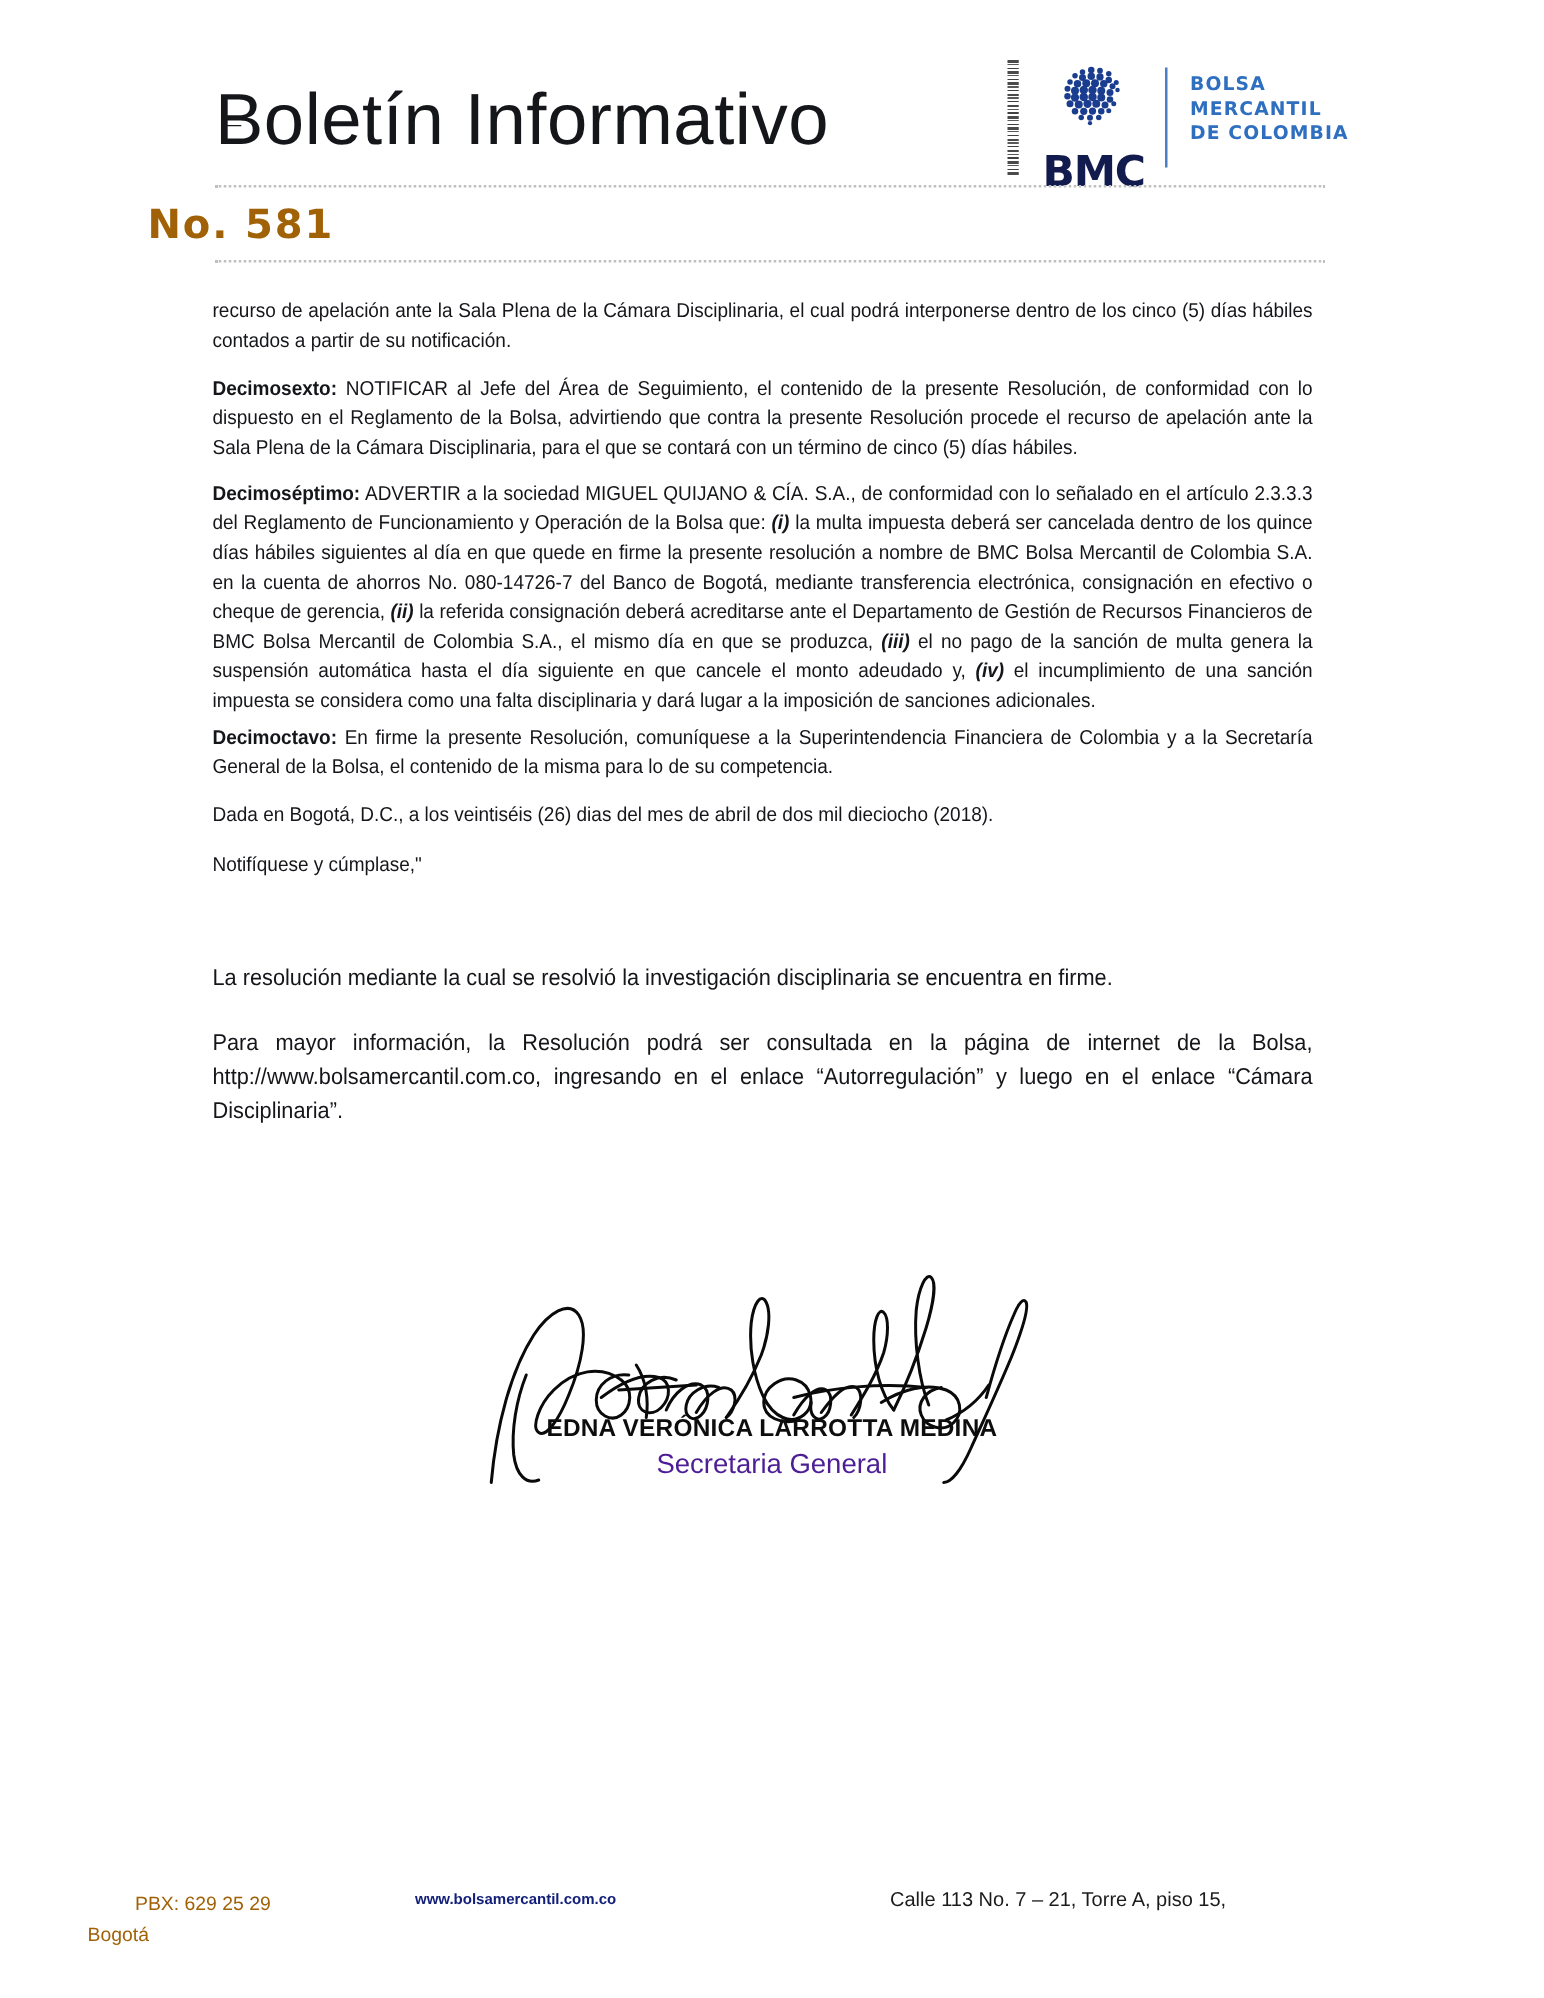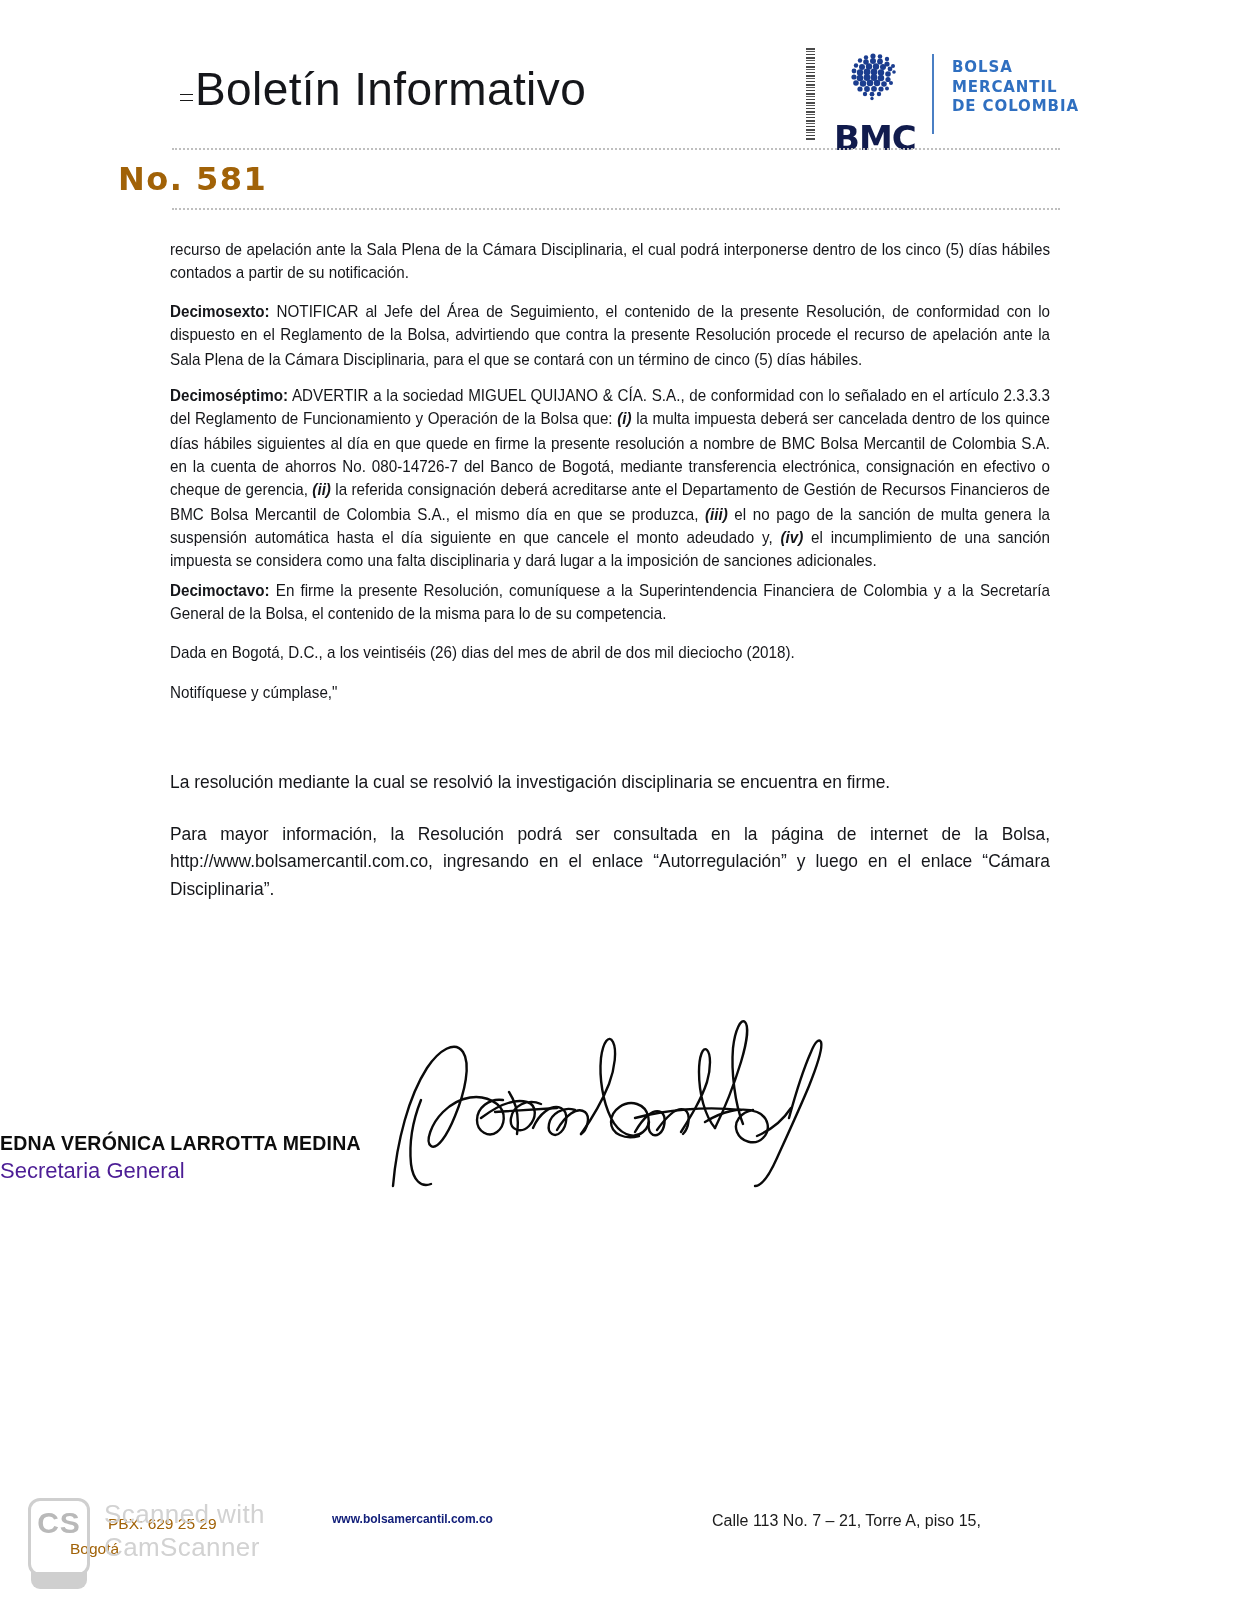--- a/index.html
+++ b/index.html
@@ -26,26 +26,25 @@
   .masthead {
     position: absolute;
     left: 0; top: 0;
     width: 1235px;
     height: 215px;
   }
   .masthead-title {
     position: absolute;
     left: 172px;
     top: 62px;
-    font-size: 46px;
+    font-size: 58px;
     font-weight: 400;
     letter-spacing: 0.4px;
     color: #15161a;
     white-space: nowrap;
-    margin-left: 23px;
   }
   
   .title-artifact {
     position: absolute;
     left: 180px;
     top: 94px;
     width: 13px;
     height: 5px;
     border-top: 1.5px solid #1a1a1a;
     border-bottom: 1.5px solid #1a1a1a;
@@ -179,21 +178,21 @@
   .spacer-lg { height: 48px; }
   .spacer-md { height: 26px; }
 
   
   .signature-block {
     position: absolute;
     left: 0;
     top: 1000px;
     width: 1235px;
     height: 210px;
-    text-align: left;
+    text-align: center;
   }
   .signature-svg {
     position: absolute;
     left: 385px;
     top: 0px;
   }
   .sig-name {
     position: absolute;
     left: 0; right: 0;
     top: 132px;
@@ -450,23 +449,14 @@
 
   <div class="footer">
     <div class="footer-phone">
       <span>PBX: 629 25 29</span>
       <span class="city">Bogotá</span>
     </div>
     <div class="footer-site">www.bolsamercantil.com.co</div>
     <div class="footer-addr">Calle 113 No. 7 – 21, Torre A, piso 15,</div>
   </div>
 
-  <div class="watermark">
-    <div class="wm-badge"></div>
-    <div class="wm-badge-cs">CS</div>
-    <div class="wm-badge-bar"></div>
-    <div class="wm-text">
-      <span>Scanned with</span><br>
-      <span>CamScanner</span>
-    </div>
-  </div>
 
 </div>
 
 </body></html>

